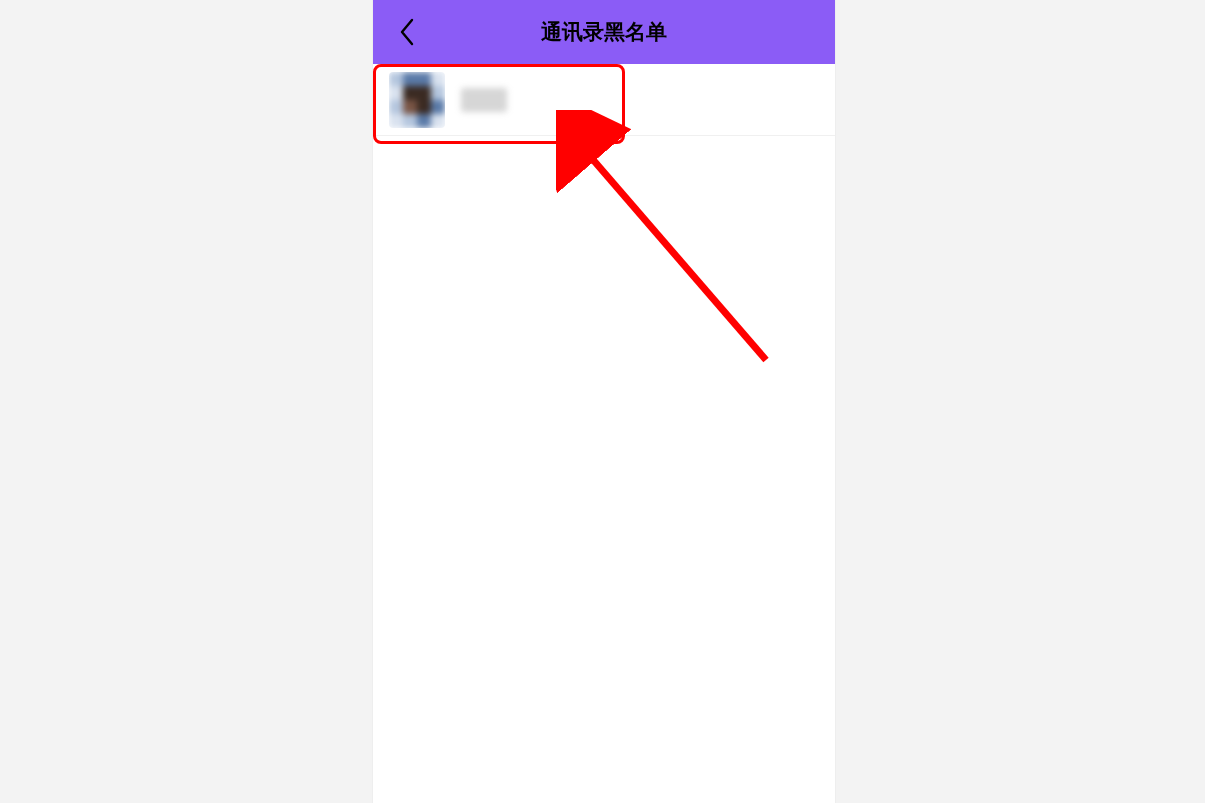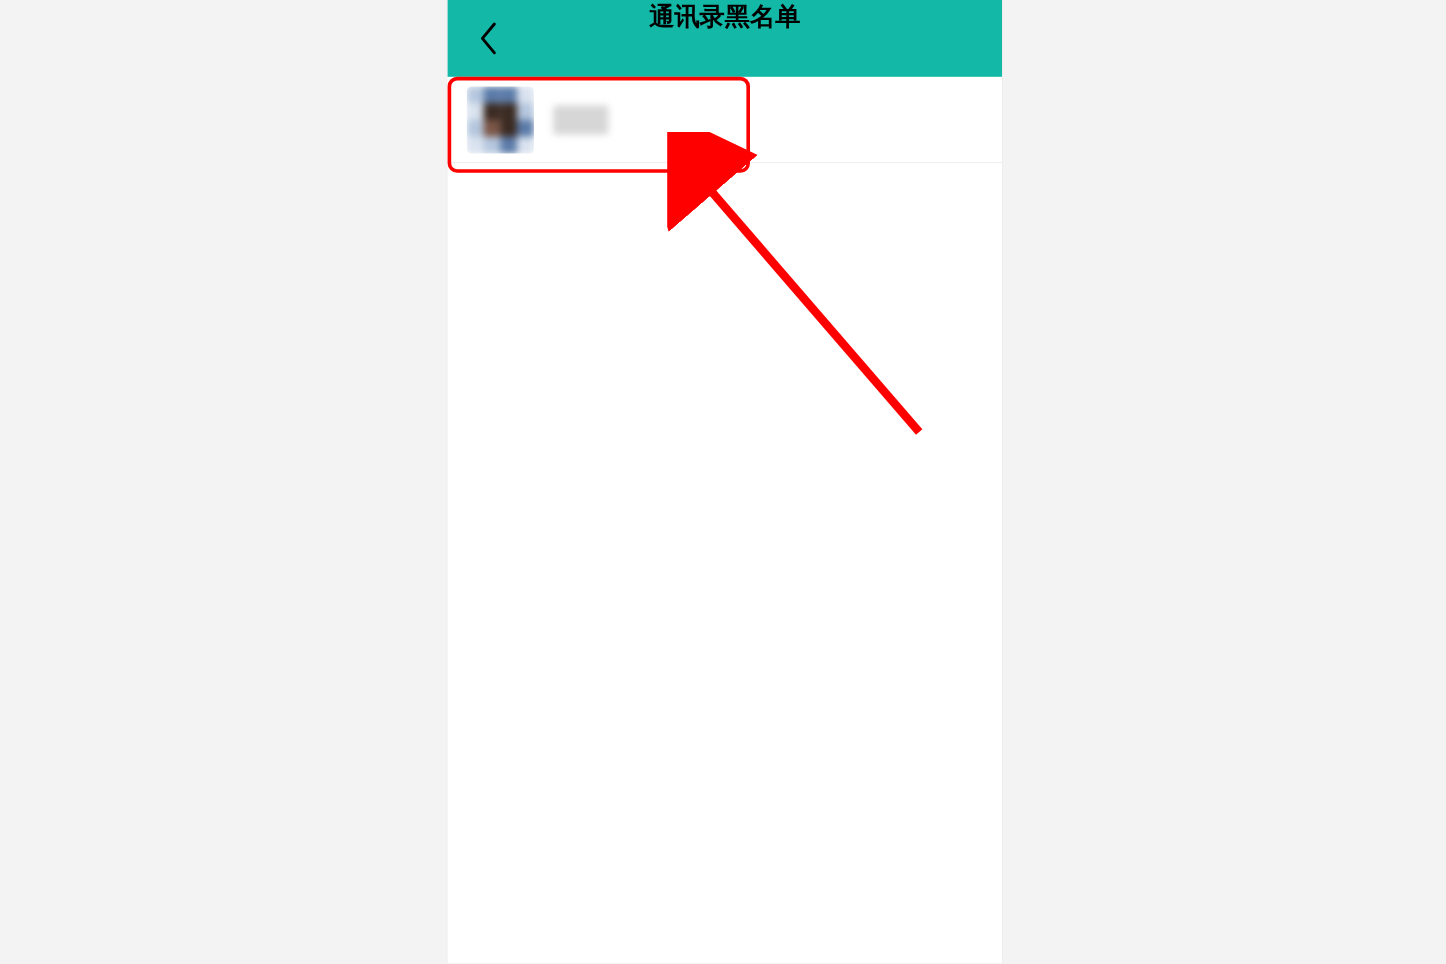--- a/index.html
+++ b/index.html
@@ -14,23 +14,23 @@
       position: absolute;
       left: 373px;
       top: 0;
       width: 462px;
       height: 803px;
       background: #ffffff;
       box-shadow: 0 0 0 1px rgba(0,0,0,0.02);
     }
     .header {
       height: 64px;
-      background: #14b8a6;
+      background: #8b5cf6;
       display: flex;
-      align-items: flex-start;
+      align-items: center;
       position: relative;
     }
     .back-btn {
       position: absolute;
       left: 10px;
       top: 0;
       height: 64px;
       width: 48px;
       display: flex;
       align-items: center;

